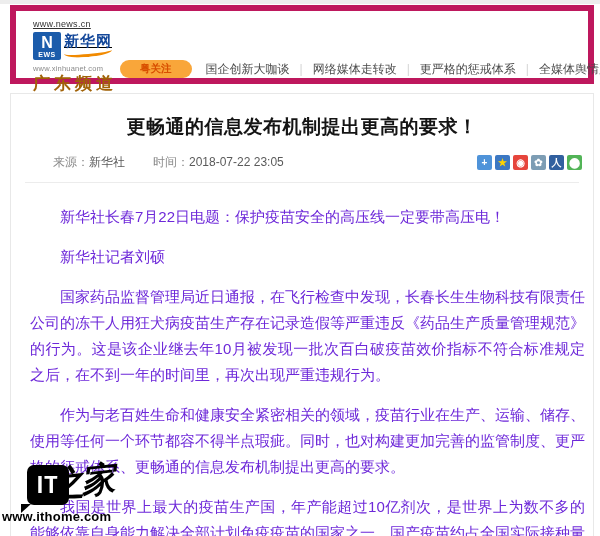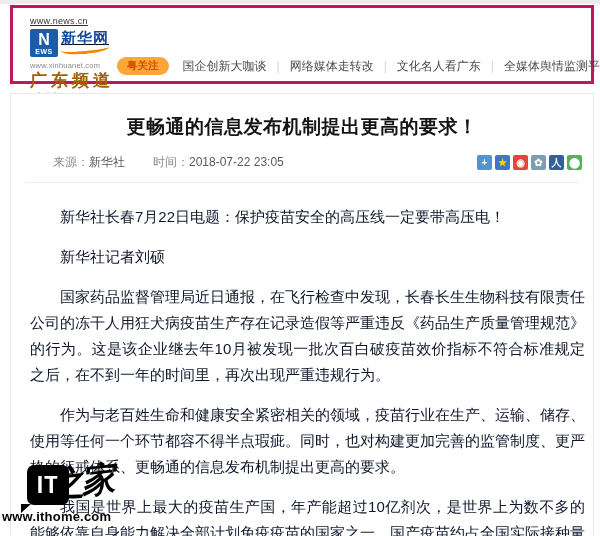--- a/index.html
+++ b/index.html
@@ -2,60 +2,60 @@
 <html><head>
 <meta charset="utf-8">
 <style>
   html,body{margin:0;padding:0;background:#fff;}
   .page{position:relative;width:600px;height:536px;overflow:hidden;background:#ffffff;
         font-family:"Liberation Sans",sans-serif;}
   .top-strip{position:absolute;left:0;top:0;width:600px;height:4px;background:#ededed;}
 
   
   .header-box{position:absolute;left:10px;top:5px;width:584px;height:79px;
-              background:#fff;border:3px solid #be185d;box-sizing:border-box;}
+              background:#fff;border:6px solid #be185d;box-sizing:border-box;}
   .logo-area{position:absolute;left:17px;top:2px;width:110px;}
   .site-url-top{font-size:9px;color:#333;text-decoration:underline;letter-spacing:.3px;display:inline-block;}
   .logo-row{display:flex;align-items:flex-start;margin-top:1px;height:31px;}
   .n-block{width:28px;height:28px;background:#1b5cab;border-radius:2px;color:#fff;
            display:flex;flex-direction:column;align-items:center;justify-content:center;line-height:1;}
   .n-big{font-size:16px;font-weight:bold;}
   .n-ews{font-size:7px;font-weight:bold;letter-spacing:.5px;}
   .logo-right{margin-left:3px;text-decoration:underline;}
   .brand-cn{font-size:15px;font-weight:bold;color:#14489a;letter-spacing:1px;line-height:17px;}
   .swoosh{width:48px;height:7px;border-bottom:3px solid #f18a00;border-radius:50%;
           transform:rotate(-5deg);margin-top:-2px;}
   .xinhua-url{font-size:7.5px;color:#8a8a8a;margin-top:1px;letter-spacing:.2px;}
   .channel-name{font-size:17px;font-weight:bold;color:#a16207;letter-spacing:4px;margin-top:2px;line-height:18px;}
   .channel-url{font-size:9px;color:#999;margin-top:1px;}
 
   .nav-row{position:absolute;left:104px;top:49px;display:flex;align-items:center;
            font-size:12px;color:#4a4a4a;white-space:nowrap;}
   .nav-badge{background:#f9a63a;color:#d84f00;font-size:10.5px;font-weight:bold;
-             padding:2px 10px;border-radius:9px;margin-right:14px;}
+             padding:2px 20px;border-radius:9px;margin-right:14px;}
   .nav-link{cursor:pointer;}
   .sep{color:#d5d5d5;margin:0 10px;}
   .sep::before{content:"|";}
 
   
   .article-box{position:absolute;left:10px;top:93px;width:584px;height:460px;
                background:#fff;border:1px solid #e8e8e8;border-bottom:none;box-sizing:border-box;}
   .article-title{margin:20px 12px 0;text-align:center;font-size:19px;font-weight:bold;
                  color:#141414;letter-spacing:.5px;line-height:26px;}
   .meta-row{display:flex;align-items:center;margin-top:13px;padding:0 11px 0 42px;
             height:18px;font-size:12px;color:#7d7d7d;}
   .meta-label{color:#8a8a8a;}
   .meta-value{color:#5a5a5a;}
   .meta-gap{width:28px;}
   .share-bar{margin-left:auto;display:flex;gap:3px;}
   .share-icon{width:15px;height:15px;border-radius:2px;font-size:10px;line-height:15px;
               text-align:center;font-weight:bold;cursor:pointer;overflow:hidden;}
   .meta-divider{margin:11px 14px 0;border-top:1px solid #ececec;height:0;}
   .article-body{padding:21px 8px 0 19px;}
-  .article-body p{font-size:15px;line-height:26px;color:#0f172a;text-indent:2em;
+  .article-body p{font-size:15px;line-height:26px;color:#6d28d9;text-indent:2em;
                   margin:0 0 14px;text-align:justify;}
 
   
   .watermark{position:absolute;left:0;top:459px;width:125px;height:74px;z-index:5;color:#000;}
   .wm-bubble{position:absolute;left:27px;top:6px;width:42px;height:40px;background:#000;
              border-radius:7px;color:#fff;font-size:23px;font-weight:bold;text-align:center;
              line-height:40px;letter-spacing:1px;}
   .wm-tail{position:absolute;left:21px;top:45px;width:0;height:0;
            border-top:9px solid #000;border-right:10px solid transparent;}
   .wm-zhijia{position:absolute;left:50px;top:-3px;font-family:"DejaVu Serif",serif;
@@ -87,21 +87,21 @@
       <div class="channel-name">广东频道</div>
       <div class="channel-url">gd.xinhuanet.com</div>
     </div>
 
     <div class="nav-row">
       <span class="nav-badge">粤关注</span>
       <span class="nav-link">国企创新大咖谈</span>
       <span class="sep"></span>
       <span class="nav-link">网络媒体走转改</span>
       <span class="sep"></span>
-      <span class="nav-link">文化名人看广东</span>
+      <span class="nav-link">更严格的惩戒体系</span>
       <span class="sep"></span>
       <span class="nav-link">全媒体舆情监测平台</span>
 
     </div>
   </div>
 
   <div class="article-box">
     <h1 class="article-title">更畅通的信息发布机制提出更高的要求！</h1>
 
     <div class="meta-row">

